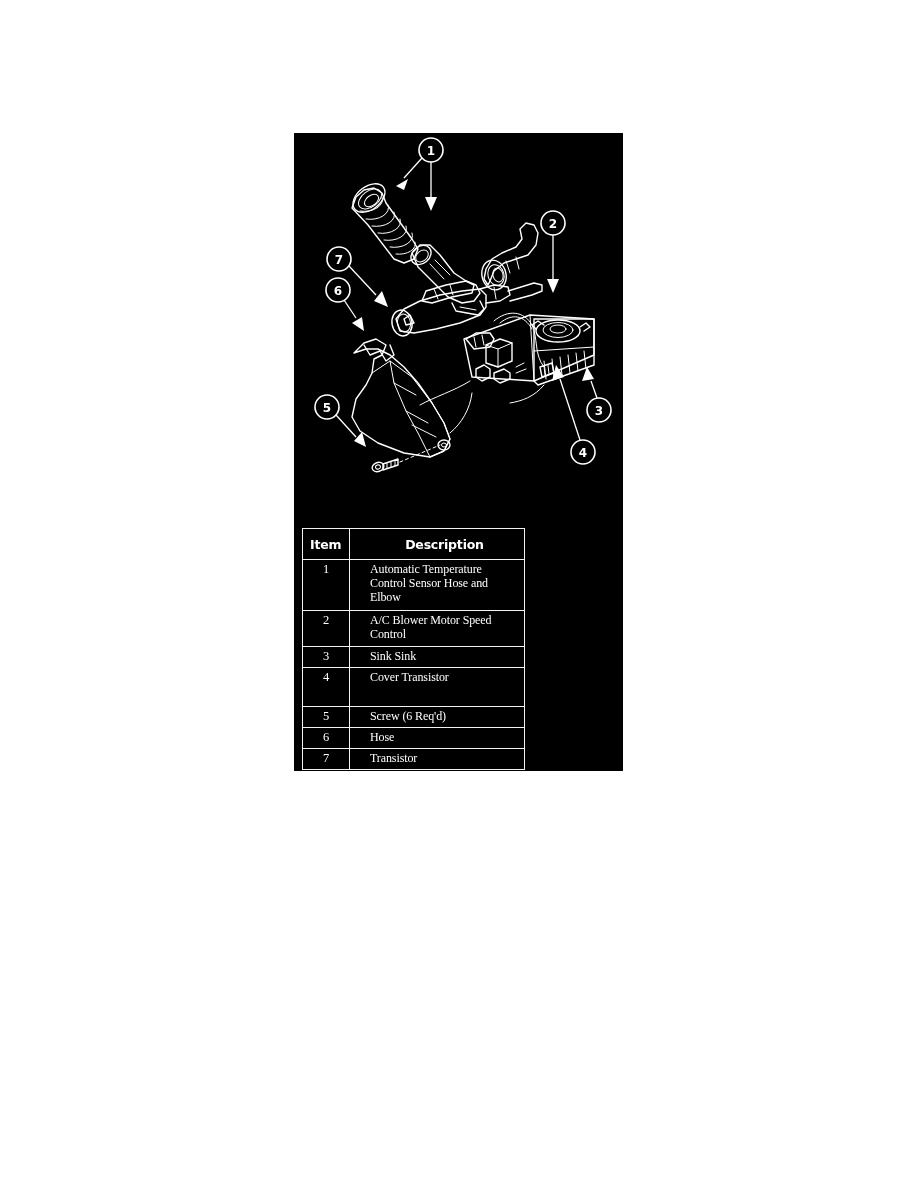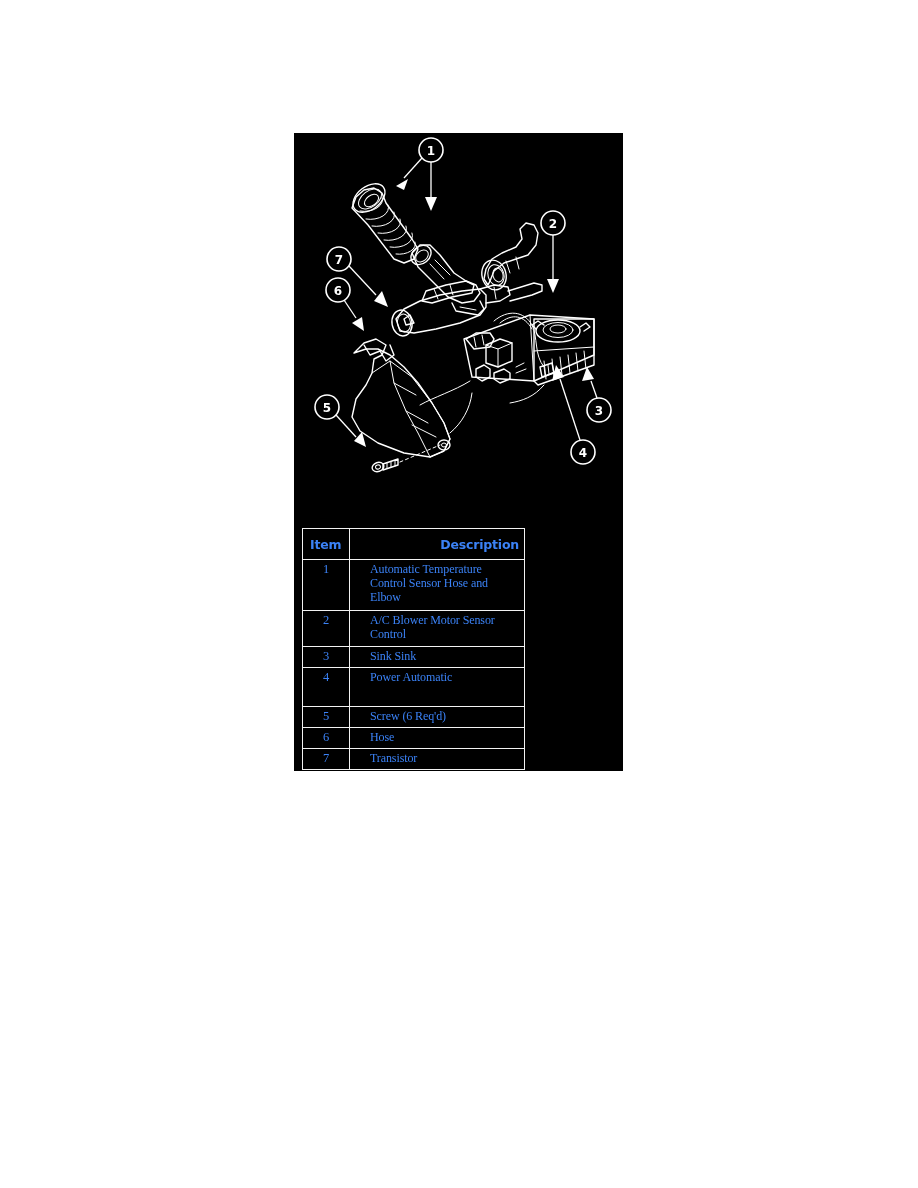--- a/index.html
+++ b/index.html
@@ -44,30 +44,30 @@
     width: 222px;
   }
   table.legend {
     border-collapse: collapse;
     width: 222px;
     table-layout: fixed;
     background: #000000;
   }
   table.legend td, table.legend th {
     border: 1px solid #f2f2f2;
-    color: #3b82f6;
+    color: #ffffff;
     vertical-align: top;
     padding: 2px 5px 3px 20px;
     background: #000000;
   }
   table.legend th {
     font-family: "DejaVu Sans", sans-serif;
     font-weight: bold;
     font-size: 12.5px;
-    text-align: right;
+    text-align: center;
     letter-spacing: -0.2px;
     padding-top: 8px;
     padding-bottom: 7px;
   }
   table.legend th.item-col-head {
     text-align: left;
     padding-left: 7px;
   }
   table.legend td.item-cell {
     font-family: "Liberation Serif", serif;
@@ -347,29 +347,29 @@
           <th>Description</th>
         </tr>
       </thead>
       <tbody>
         <tr class="r1">
           <td class="item-cell">1</td>
           <td class="desc-cell">Automatic Temperature Control Sensor Hose and Elbow</td>
         </tr>
         <tr class="r2">
           <td class="item-cell">2</td>
-          <td class="desc-cell">A/C Blower Motor Sensor Control</td>
+          <td class="desc-cell">A/C Blower Motor Speed Control</td>
         </tr>
         <tr class="r3">
           <td class="item-cell">3</td>
           <td class="desc-cell">Sink Sink</td>
         </tr>
         <tr class="r4">
           <td class="item-cell">4</td>
-          <td class="desc-cell">Power Automatic</td>
+          <td class="desc-cell">Cover Transistor</td>
         </tr>
         <tr class="r5">
           <td class="item-cell">5</td>
           <td class="desc-cell">Screw (6 Req'd)</td>
         </tr>
         <tr class="r6">
           <td class="item-cell">6</td>
           <td class="desc-cell">Hose</td>
         </tr>
         <tr class="r7">

